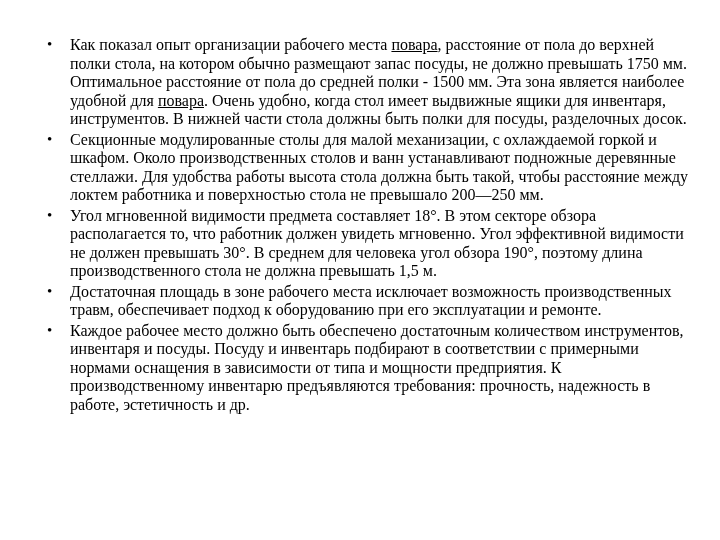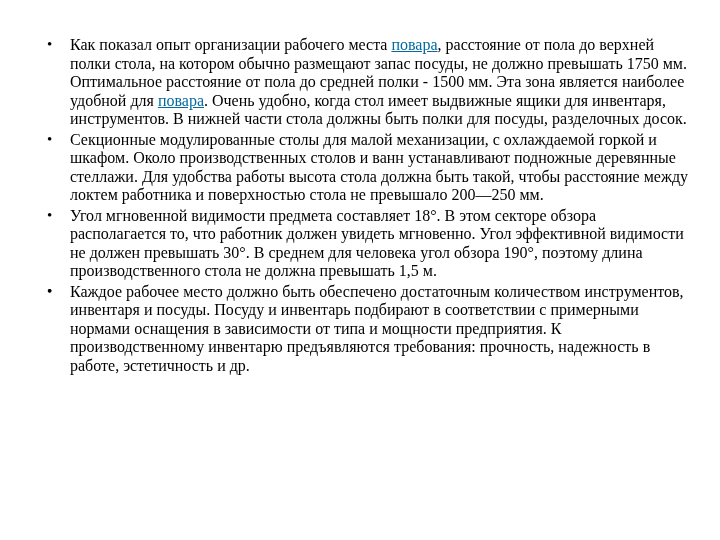--- a/index.html
+++ b/index.html
@@ -38,29 +38,29 @@
     text-align: left;
   }
   .marker {
     position: absolute;
     left: 2px;
     top: -1px;
     font-size: 15px;
     color: #000000;
   }
   .bullet-item a {
-    color: #0369a1;
+    color: #000000;
     text-decoration: underline;
     cursor: pointer;
   }
 </style>
 </head>
 <body>
 
 <div class="slide">
   <ul class="bullet-list" id="bullet-list">
       <li class="bullet-item"><span class="marker">•</span><span>Как показал опыт организации рабочего места </span><a href="#">повара</a><span>, расстояние от пола до верхней полки стола, на котором обычно размещают запас посуды, не должно превышать 1750 мм. Оптимальное расстояние от пола до средней полки - 1500 мм. Эта зона является наиболее удобной для </span><a href="#">повара</a><span>. Очень удобно, когда стол имеет выдвижные ящики для инвентаря, инструментов. В нижней части стола должны быть полки для посуды, разделочных досок.</span></li>
       <li class="bullet-item"><span class="marker">•</span><span>Секционные модулированные столы для малой механизации, с охлаждаемой горкой и шкафом. Около производственных столов и ванн устанавливают подножные деревянные стеллажи. Для удобства работы высота стола должна быть такой, чтобы расстояние между локтем работника и поверхностью стола не превышало 200—250 мм.</span></li>
       <li class="bullet-item"><span class="marker">•</span><span>Угол мгновенной видимости предмета составляет 18°. В этом секторе обзора располагается то, что работник должен увидеть мгновенно. Угол эффективной видимости не должен превышать 30°. В среднем для человека угол обзора 190°, поэтому длина производственного стола не должна превышать 1,5 м.</span></li>
-      <li class="bullet-item"><span class="marker">•</span></li>
+      <li class="bullet-item"><span class="marker">•</span><span>Достаточная площадь в зоне рабочего места исключает возможность производственных травм, обеспечивает подход к оборудованию при его эксплуатации и ремонте.</span></li>
       <li class="bullet-item"><span class="marker">•</span><span>Каждое рабочее место должно быть обеспечено достаточным количеством инструментов, инвентаря и посуды. Посуду и инвентарь подбирают в соответствии с примерными нормами оснащения в зависимости от типа и мощности предприятия. К производственному инвентарю предъявляются требования: прочность, надежность в работе, эстетичность и др.</span></li>
     </ul>
 </div>
 
 </body></html>

